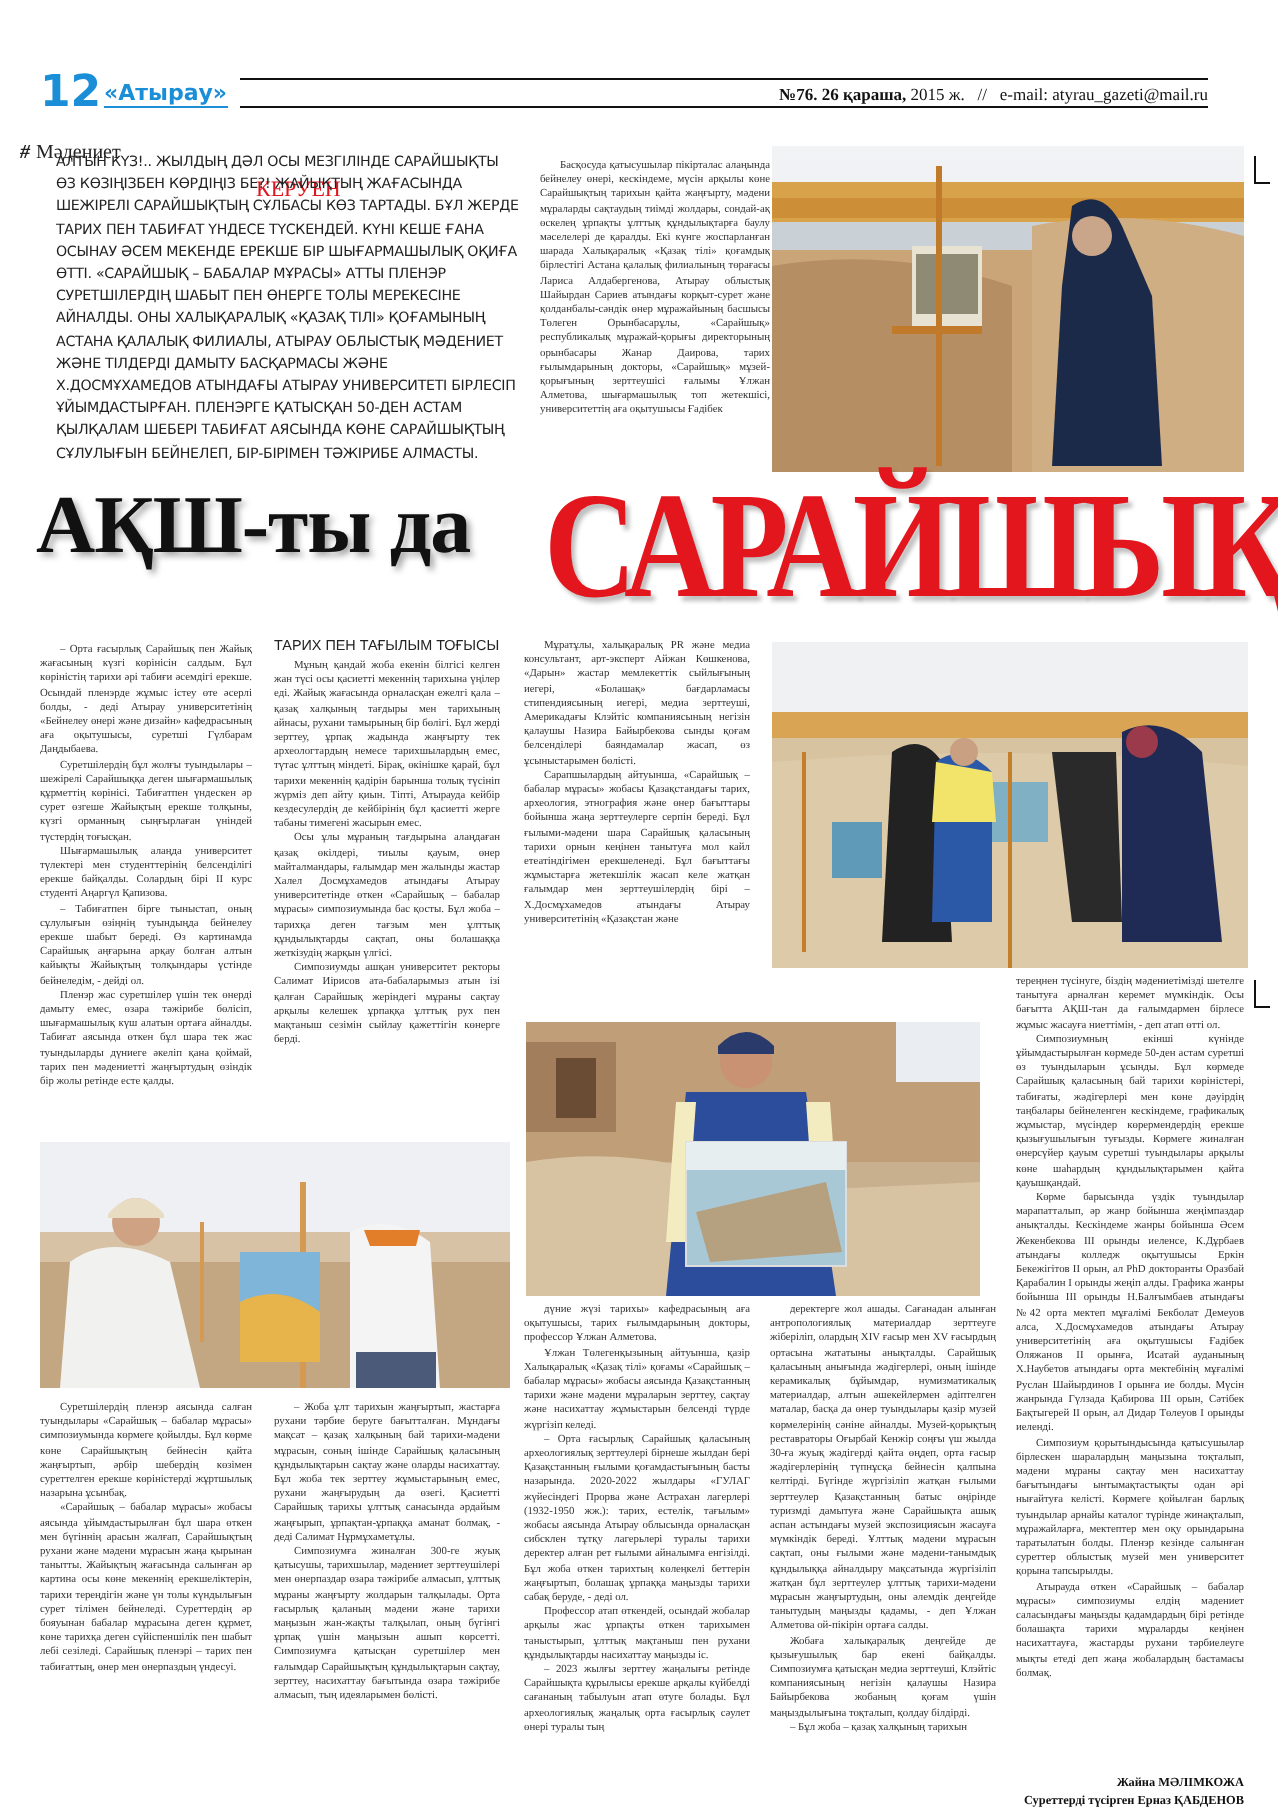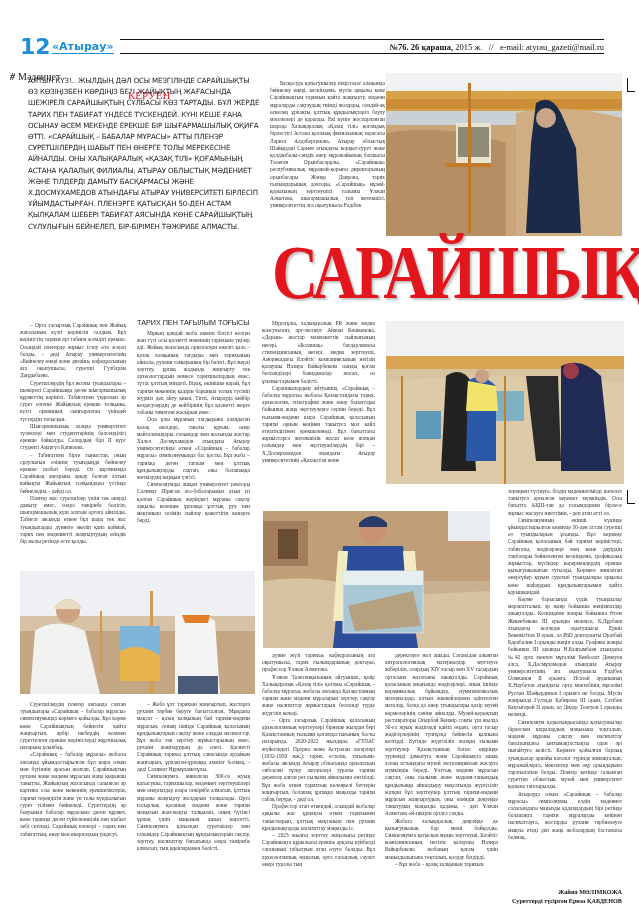--- a/index.html
+++ b/index.html
@@ -82,20 +82,21 @@
     <rect x="72" y="54" width="31" height="30" fill="#8e8a74"></rect>
     <rect x="82" y="10" width="3" height="150" fill="#c07a2a"></rect>
     <rect x="60" y="90" width="45" height="4" fill="#c07a2a"></rect>
     <path d="M150 30 Q165 20 175 40 L190 75 L195 160 L140 160 L145 70 Z" fill="#1c2a4a"></path>
     <circle cx="160" cy="45" r="10" fill="#c9a68a"></circle>
   </svg>
 </div>
 <div class="abs" style="left:627px; top:78px; width:8px; height:14px; border-left:1px solid #111; border-bottom:1px solid #111;"></div>
 
 <div class="abs headline-black">
+  <div>АҚШ-ты да</div>
 </div>
 <div class="abs headline-red">САРАЙШЫҚ</div>
 
 <div class="abs col" style="left:20px; top:322px; width:106px;">
   <p>– Орта ғасырлық Сарайшық пен Жайық жағасының күзгі көрінісін салдым. Бұл көріністің тарихи әрі табиғи әсемдігі ерекше. Осындай пленэрде жұмыс істеу өте әсерлі болды, - деді Атырау университетінің «Бейнелеу өнері және дизайн» кафедрасының аға оқытушысы, суретші Гүлбарам Даңдыбаева.</p>
   <p>Суретшілердің бұл жолғы туындылары – шежірелі Сарайшыққа деген шығармашылық құрметтің көрінісі. Табиғатпен үндескен әр сурет өзгеше Жайықтың ерекше толқыны, күзгі орманның сыңғырлаған үніндей түстердің тоғысқан.</p>
   <p>Шығармашылық алаңда университет түлектері мен студенттерінің белсенділігі ерекше байқалды. Солардың бірі II курс студенті Аңаргүл Қапизова.</p>
   <p>– Табиғатпен бірге тыныстап, оның сұлулығын өзіңнің туындыңда бейнелеу ерекше шабыт береді. Өз картинамда Сарайшық аңғарына арқау болған алтын кайықты Жайықтың толқындары үстінде бейнеледім, - дейді ол.</p>
   <p>Пленэр жас суретшілер үшін тек өнерді дамыту емес, өзара тәжірибе бөлісіп, шығармашылық күш алатын ортаға айналды. Табиғат аясында өткен бұл шара тек жас туындыларды дүниеге әкеліп қана қоймай, тарих пен мәдениетті жаңғыртудың өзіндік бір жолы ретінде есте қалды.</p>
 </div>

